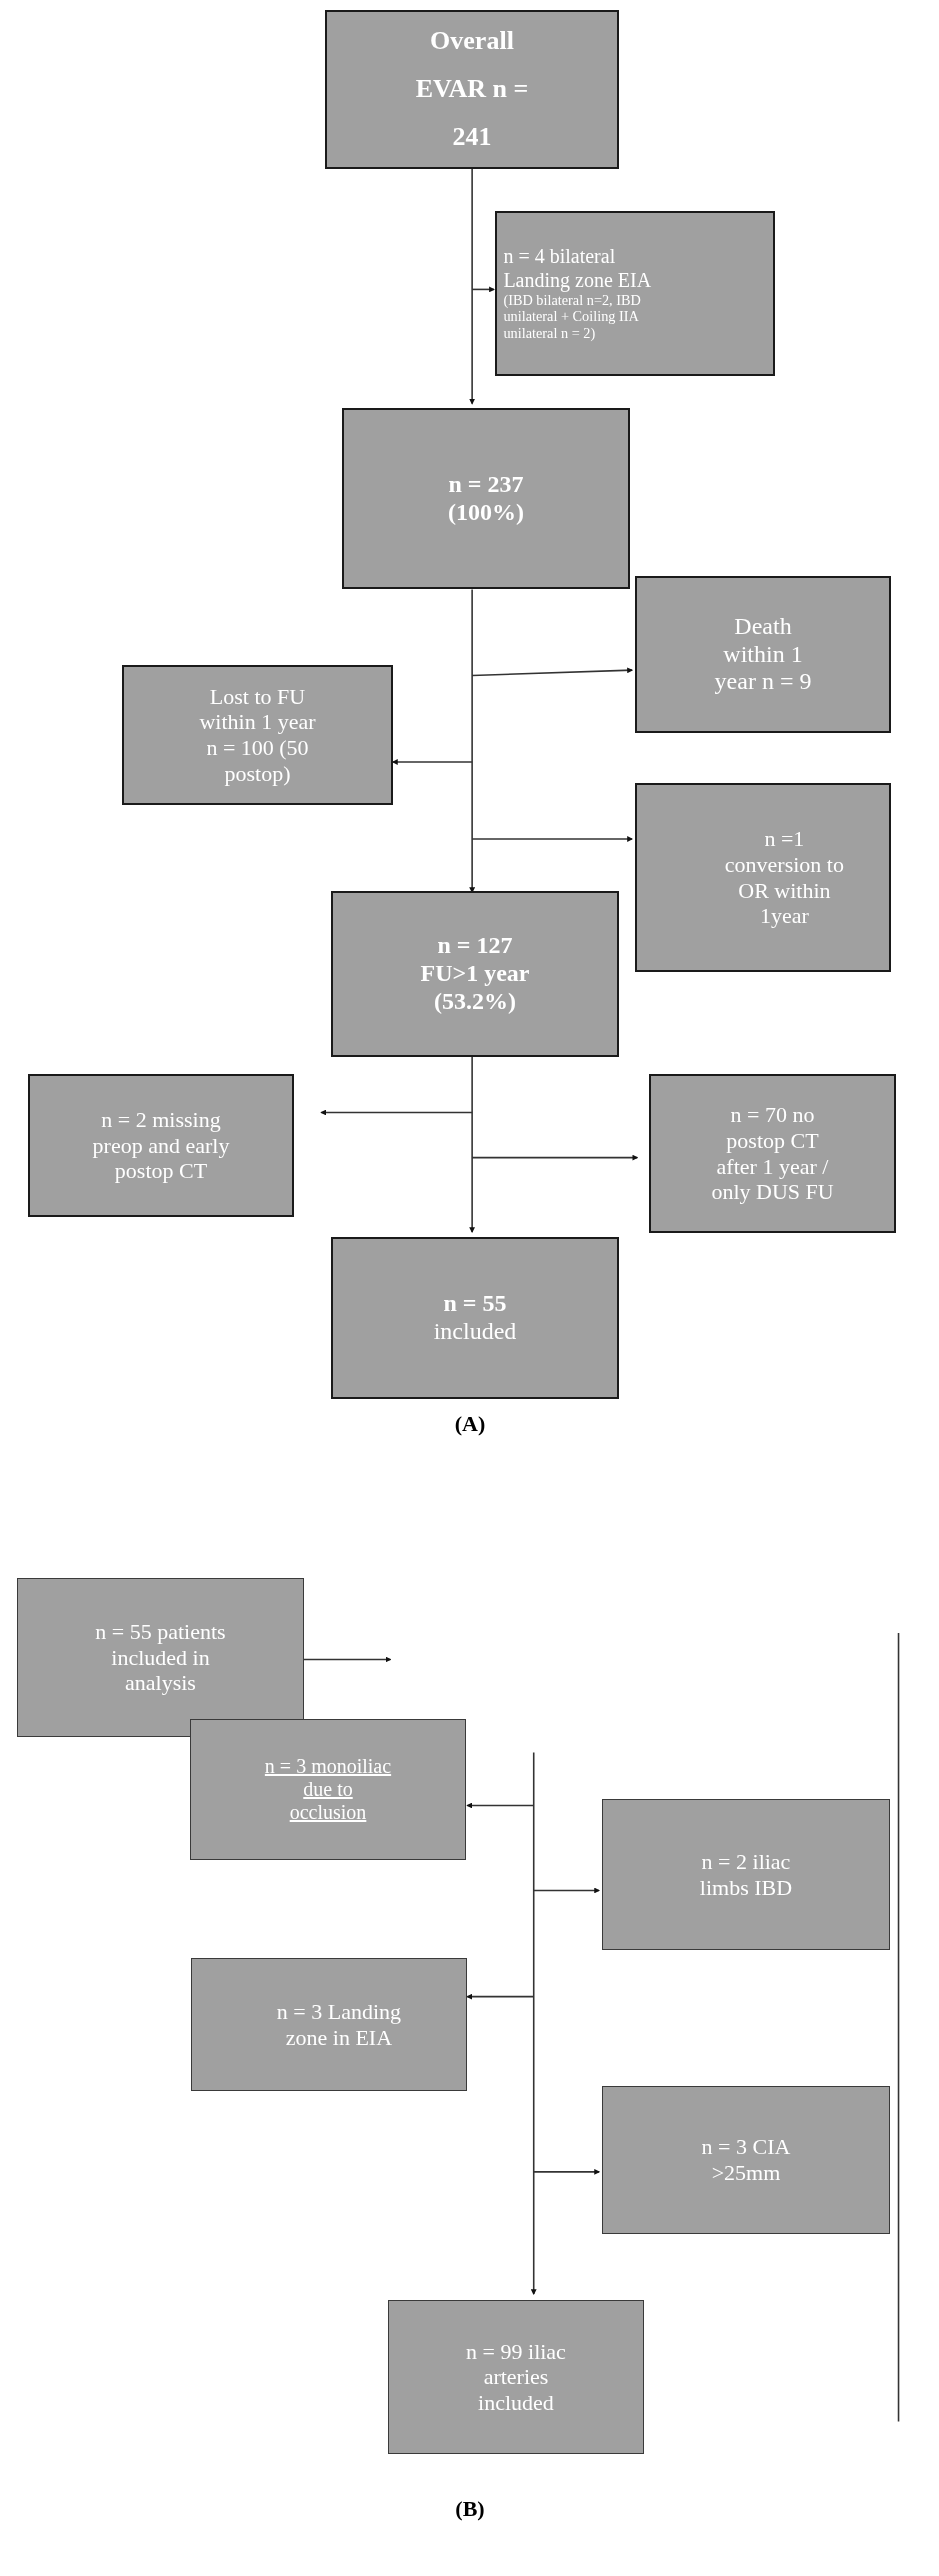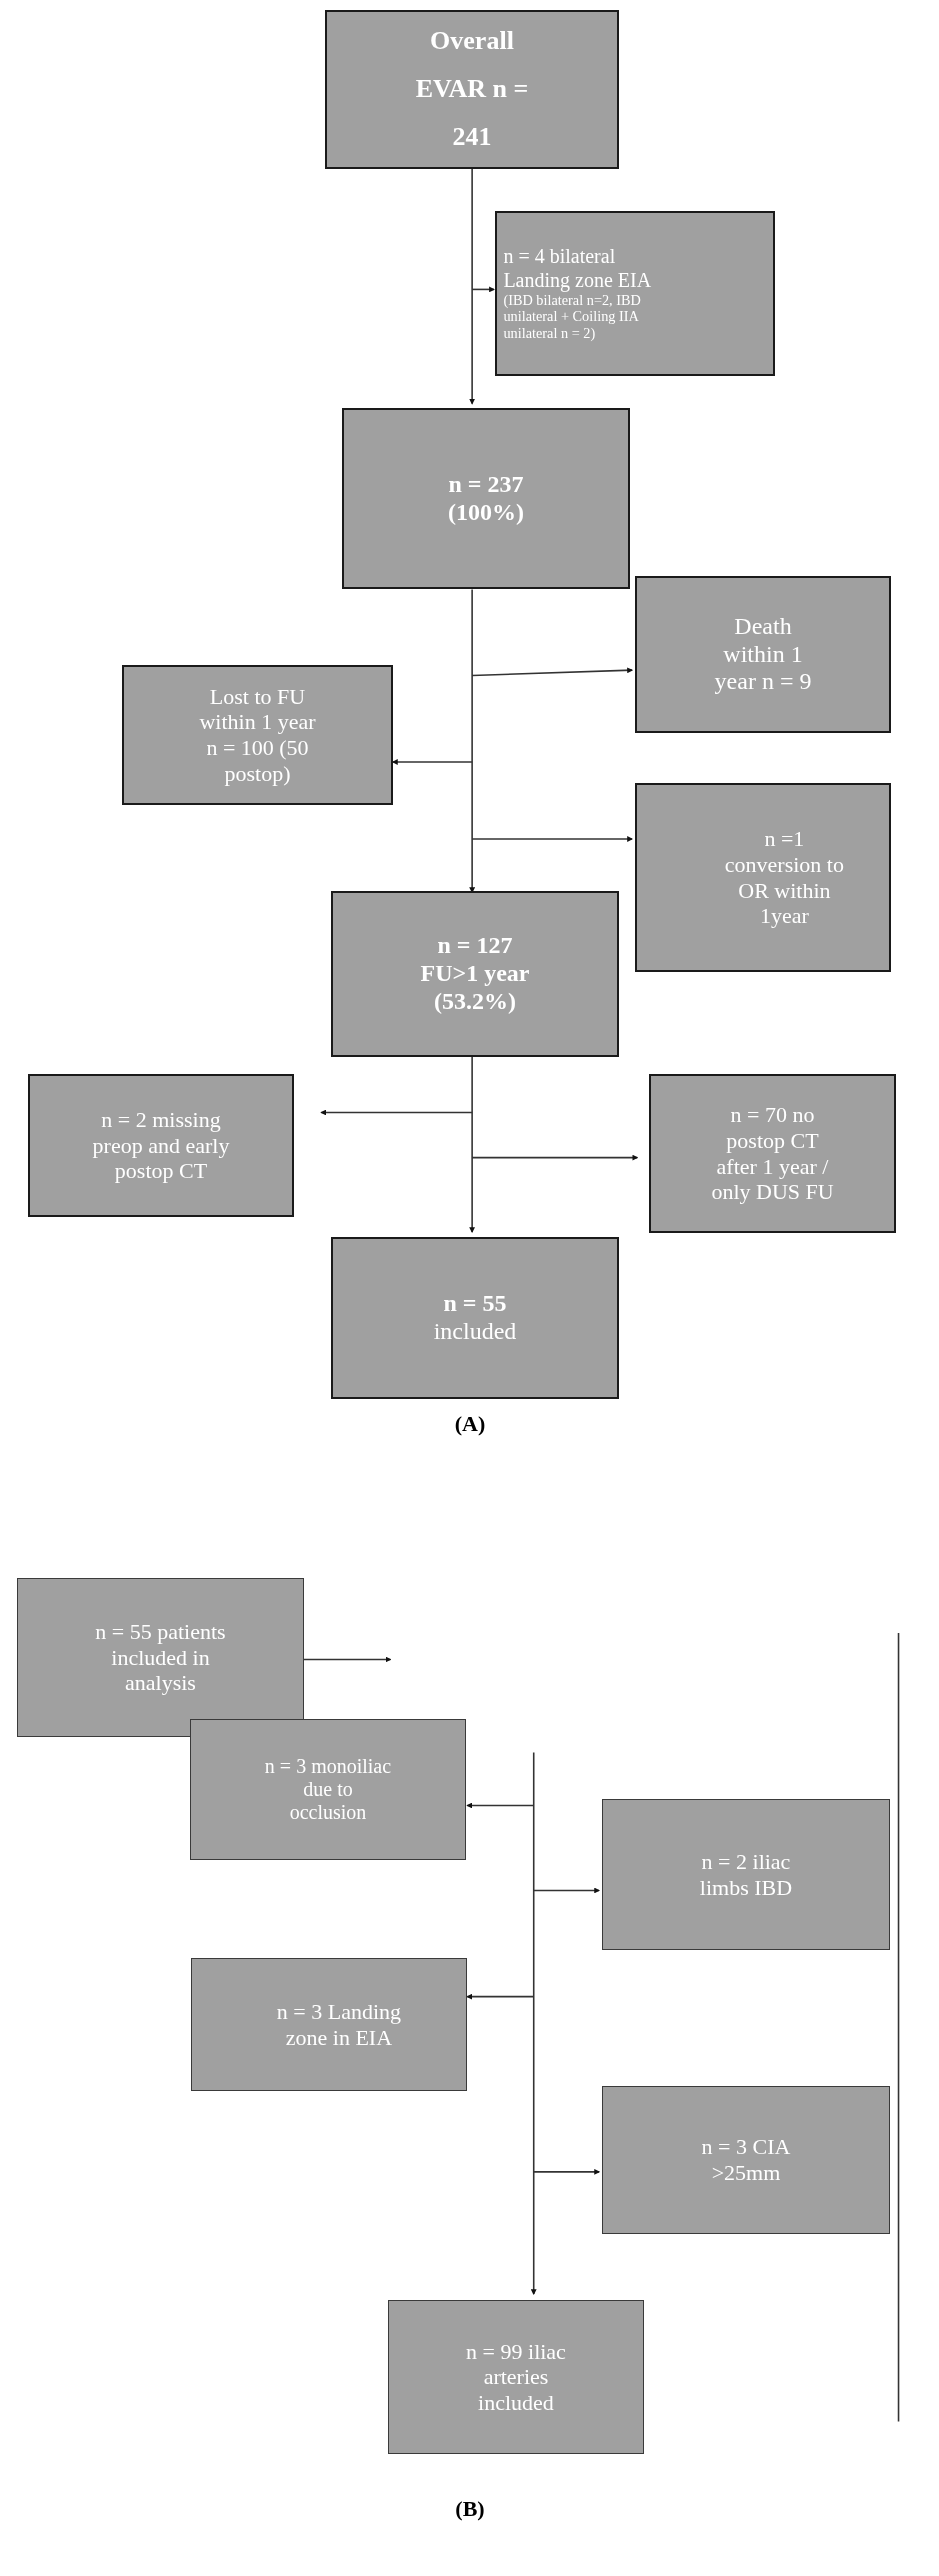--- a/index.html
+++ b/index.html
@@ -181,21 +181,21 @@
 
   <div class="panel" style="top:0;height:1121px;">
 
     <div class="node thin t-l" style="left:17px;top:1578px;width:287px;height:159px;">
       <span class="ln">n = 55 patients</span>
       <span class="ln">included in</span>
       <span class="ln">analysis</span>
     </div>
 
 
-    <div class="node thin t-m" style="left:190px;top:1719px;width:276px;height:141px;">
+    <div class="node thin t-m" style="left:190px;top:1719px;width:276px;height:141px;text-decoration:underline;">
       <span class="ln">n = 3 monoiliac</span>
       <span class="ln">due to</span>
       <span class="ln">occlusion</span>
     </div>
 
     <div class="node thin t-l" style="left:602px;top:1799px;width:288px;height:151px;">
       <span class="ln">n = 2 iliac</span>
       <span class="ln">limbs IBD</span>
     </div>
 

